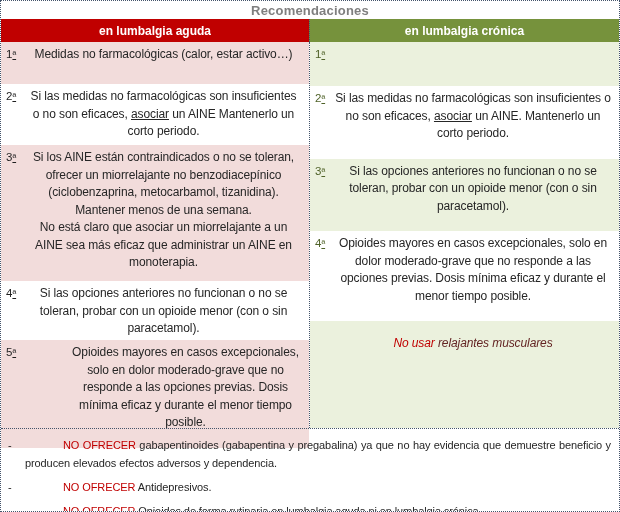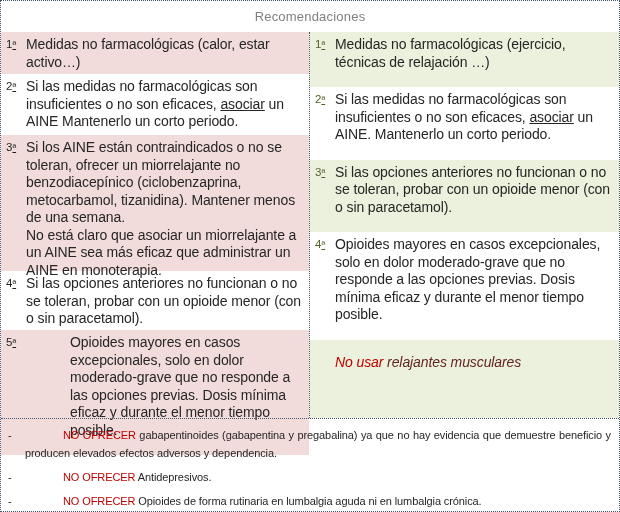--- a/index.html
+++ b/index.html
@@ -16,22 +16,22 @@
     --border-col:#44546A;
   }
   html,body{margin:0;padding:0;background:#fff;}
   body{font-family:"Liberation Sans","DejaVu Sans",sans-serif;}
   .doc{
     width:620px;height:512px;box-sizing:border-box;
     border:1px dotted var(--border-col);
     display:flex;flex-direction:column;background:#fff;overflow:hidden;
   }
   .title{
-    height:31px;flex:none;display:flex;align-items:center;justify-content:center;
-    font-size:13px;font-weight:normal;color:var(--title-gray);letter-spacing:.2px;
+    height:18px;flex:none;display:flex;align-items:center;justify-content:center;
+    font-size:13px;font-weight:bold;color:var(--title-gray);letter-spacing:.2px;
   }
   .headers{display:flex;height:23px;flex:none;}
   .hdr{display:flex;align-items:center;justify-content:center;color:#fff;
     font-weight:bold;font-size:12px;box-sizing:border-box;}
   .hdr.red{width:308px;background:var(--red-header);}
   .hdr.green{flex:1;background:var(--green-header);border-left:1px dotted var(--border-col);}
   .grid{display:flex;height:386px;flex:none;}
   .col{display:flex;flex-direction:column;box-sizing:border-box;}
   #col-left{width:308px;}
   #col-right{flex:1;border-left:1px dotted var(--border-col);}
@@ -45,37 +45,41 @@
   #col-left .row:nth-child(5){flex:1;gap:44px;}
   #col-right .row:nth-child(1){min-height:44px;}
   #col-right .row:nth-child(2){min-height:60px;}
   #col-right .row:nth-child(3){min-height:57px;}
   #col-right .row:nth-child(4){min-height:80px;}
   #col-right .row:nth-child(5){flex:1;font-style:italic;}
   .row.warning{padding-top:14px;}
   .num{flex:none;width:20px;font-size:11.5px;color:var(--num-dark);line-height:17px;}
   #col-right .num{color:var(--dark-green-num);}
   .num .ord{text-decoration:underline;font-size:10px;}
-  .txt{flex:1;font-size:14px;line-height:17.5px;color:var(--body-text);
-    white-space:pre-line;letter-spacing:-0.1px;}
+  .txt{flex:1;font-size:12px;line-height:17.5px;color:var(--body-text);
+    white-space:pre-line;letter-spacing:-0.1px;text-align:center;}
   .txt .u{text-decoration:underline;}
   .txt .red{color:var(--red-text);}
   .txt .maroon{color:var(--maroon-text);}
   .footer{flex:1;border-top:1px dotted var(--border-col);padding:7px 8px 0 0;box-sizing:border-box;}
   .bullet{position:relative;padding-left:24px;margin-bottom:6px;
     font-size:11px;line-height:18px;color:var(--body-text);letter-spacing:-0.1px;}
   .bullet.justify{text-align:justify;}
   .bullet .dash{position:absolute;left:7px;color:var(--num-dark);}
   .bullet .lead{color:var(--red-text);padding-left:38px;}
 </style>
 </head>
 <body>
 
 <div class="doc">
   <div class="title">Recomendaciones</div>
+  <div class="headers">
+    <div class="hdr red">en lumbalgia aguda</div>
+    <div class="hdr green">en lumbalgia crónica</div>
+  </div>
   <div class="grid">
     <div class="col" id="col-left">
         <div class="row shade">
           <span class="num">1<span class="ord">ª</span></span>
           <div class="txt"><span>Medidas no farmacológicas (calor, estar activo…)</span></div>
         </div>
         <div class="row">
           <span class="num">2<span class="ord">ª</span></span>
           <div class="txt"><span>Si las medidas no farmacológicas son insuficientes o no son eficaces, </span><span class="u">asociar</span><span> un AINE Mantenerlo un corto periodo.</span></div>
         </div>
@@ -89,21 +93,20 @@
           <div class="txt"><span>Si las opciones anteriores no funcionan o no se toleran, probar con un opioide menor (con o sin paracetamol).</span></div>
         </div>
         <div class="row shade">
           <span class="num">5<span class="ord">ª</span></span>
           <div class="txt"><span>Opioides mayores en casos excepcionales, solo en dolor moderado-grave que no responde a las opciones previas. Dosis mínima eficaz y durante el menor tiempo posible.</span></div>
         </div>
       </div>
     <div class="col" id="col-right">
         <div class="row shade">
           <span class="num">1<span class="ord">ª</span></span>
-          <div class="txt"><span>Medidas no farmacológicas (ejercicio, técnicas de relajación …)</span></div>
         </div>
         <div class="row">
           <span class="num">2<span class="ord">ª</span></span>
           <div class="txt"><span>Si las medidas no farmacológicas son insuficientes o no son eficaces, </span><span class="u">asociar</span><span> un AINE. Mantenerlo un corto periodo.</span></div>
         </div>
         <div class="row shade">
           <span class="num">3<span class="ord">ª</span></span>
           <div class="txt"><span>Si las opciones anteriores no funcionan o no se toleran, probar con un opioide menor (con o sin paracetamol).</span></div>
         </div>
         <div class="row">

